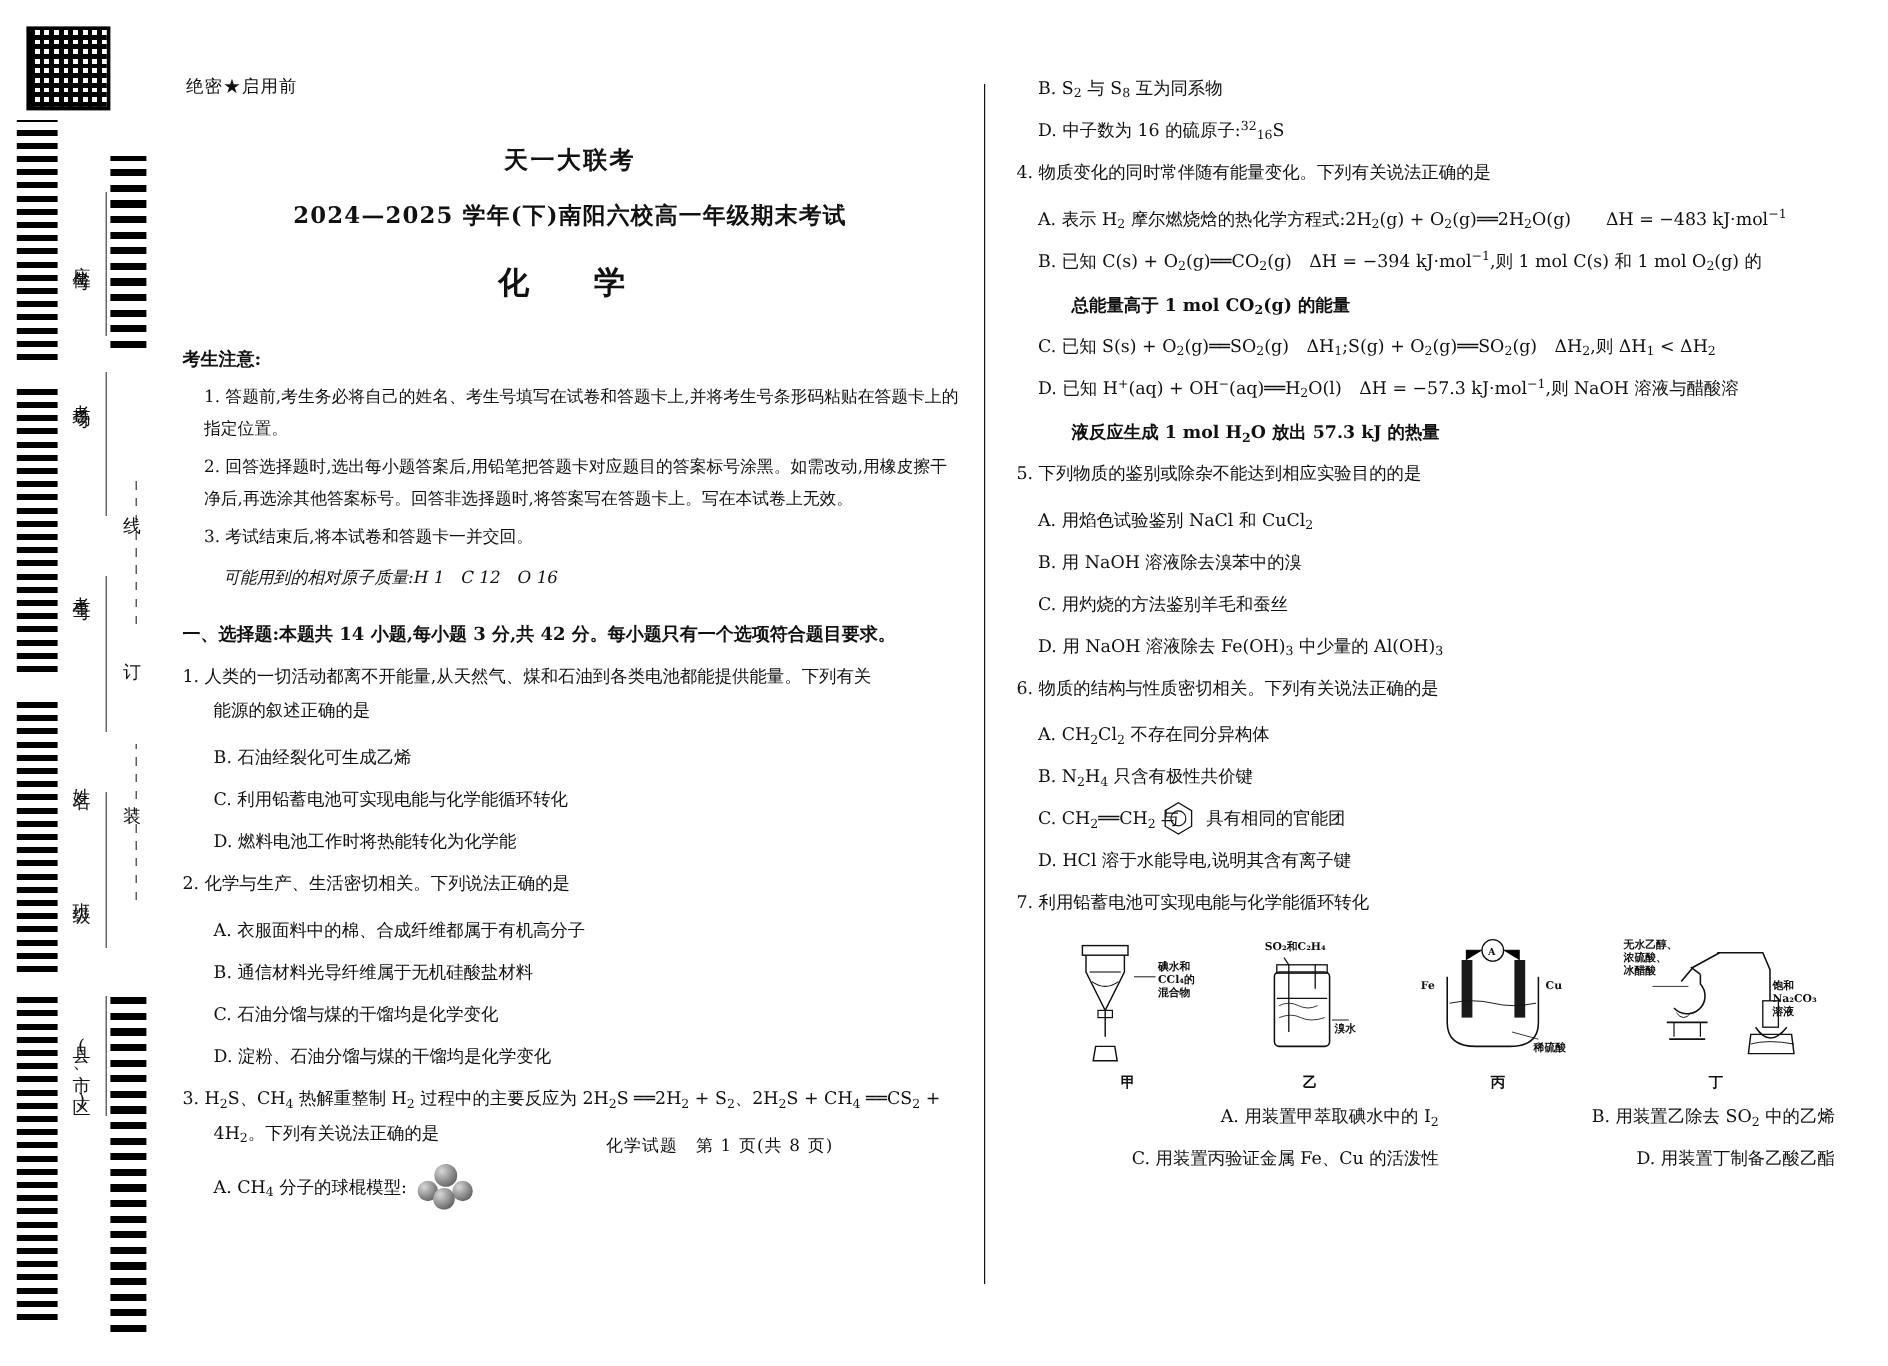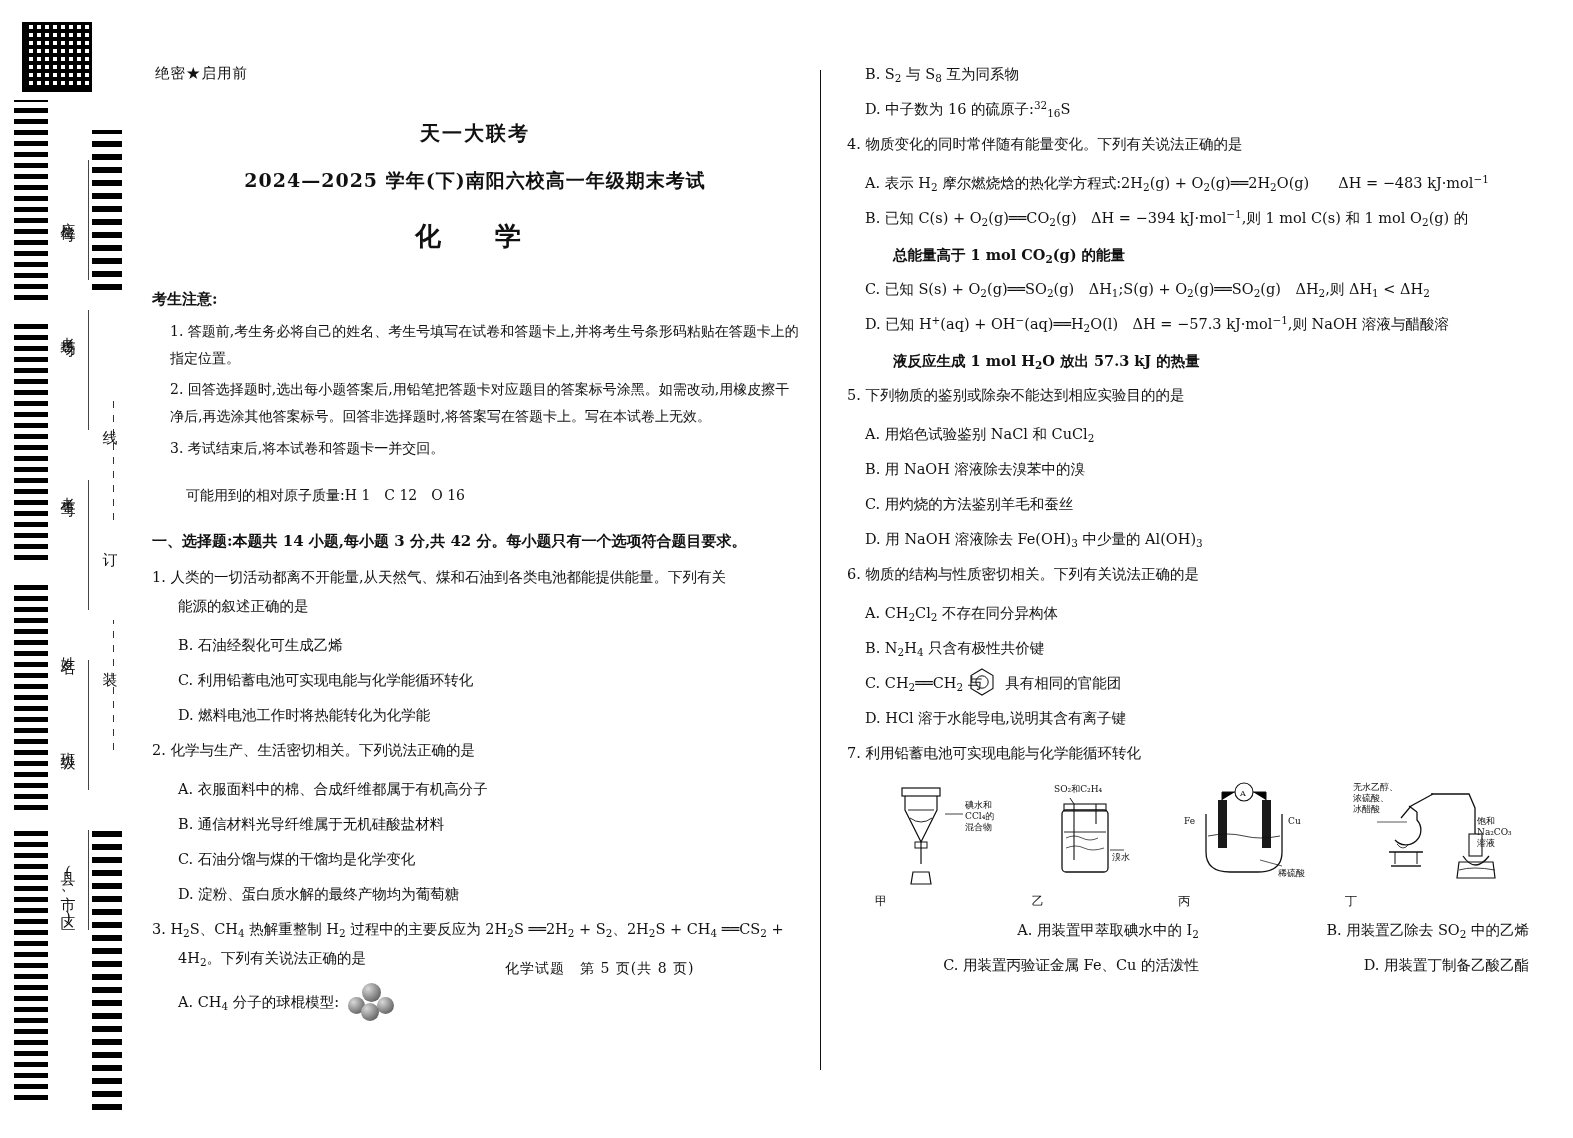--- a/index.html
+++ b/index.html
@@ -28,21 +28,21 @@
   .colL{left:150px;width:650px;}
   .colR{left:845px;width:710px;}
   .divider{position:absolute;left:820px;top:70px;width:1px;height:1000px;background:#111;}
 
   .secret{font-size:14.5px;margin:0 0 26px 5px;letter-spacing:1px;}
   .org{text-align:center;font-size:20px;font-weight:bold;letter-spacing:2px;margin:0 0 10px;}
   .exam{text-align:center;font-size:19px;font-weight:bold;letter-spacing:1px;margin:0 0 14px;}
   .subject{text-align:center;font-size:26px;font-weight:bold;letter-spacing:14px;margin:0 0 24px;}
   .notice-title{font-weight:bold;font-size:15px;margin:0 0 4px 2px;}
   .notice{margin:0 0 4px 20px;font-size:14px;line-height:1.95;text-indent:0;}
-  .notice-mass{margin:20px 0 18px 36px;font-size:14px;}
+  .notice-mass{margin:7px 0 18px 36px;font-size:14px;font-style:italic;}
   .sec-head{font-size:15px;font-weight:bold;margin:14px 0 8px 2px;}
   .q{margin:0 0 10px 2px;font-size:14.5px;line-height:2.0;}
   .opt{margin:0 0 6px 28px;font-size:14.5px;line-height:2.0;}
   .opt2{margin:0 0 6px 48px;font-size:14.5px;line-height:2.0;font-weight:bold;}
   .indent{margin-left:26px;}
   sub{font-size:.72em;vertical-align:-.28em;}
   sup{font-size:.72em;vertical-align:.5em;}
   .footer{position:absolute;bottom:48px;font-size:14px;letter-spacing:1px;}
   .footerL{left:355px;}
 
@@ -52,21 +52,21 @@
   .b1{width:19px;height:19px;left:18px;top:0px;}
   .b2{width:17px;height:17px;left:4px;top:14px;}
   .b3{width:17px;height:17px;left:33px;top:14px;}
   .b4{width:18px;height:18px;left:17px;top:20px;}
 
   
   .benz{display:inline-block;width:26px;height:30px;vertical-align:middle;position:relative;}
 
   
   .figrow{display:flex;justify-content:space-between;align-items:flex-end;margin:6px 0 4px 30px;width:640px;}
-  .fig{position:relative;font-size:9px;line-height:1.15;}
+  .fig{position:relative;text-align:center;font-size:9px;line-height:1.15;font-weight:bold;}
   .figcap{font-size:12px;margin-top:2px;}
   .ansrow{display:flex;margin:8px 0 0 24px;width:660px;font-size:14.5px;text-align:right;}
   .ansrow>div{width:50%;}
 </style>
 </head>
 <body>
 
 <div class="page">
 
   <div class="strip">
@@ -123,35 +123,35 @@
     <div class="opt">C. 利用铅蓄电池可实现电能与化学能循环转化</div>
     <div class="opt">D. 燃料电池工作时将热能转化为化学能</div>
 
     <div class="q">
       <span>2.</span>
       <span>化学与生产、生活密切相关。下列说法正确的是</span>
     </div>
     <div class="opt">A. 衣服面料中的棉、合成纤维都属于有机高分子</div>
     <div class="opt">B. 通信材料光导纤维属于无机硅酸盐材料</div>
     <div class="opt">C. 石油分馏与煤的干馏均是化学变化</div>
-    <div class="opt">D. 淀粉、蛋白质水解的最终产物均为葡萄糖</div>
+    <div class="opt">D. 淀粉、石油分馏与煤的干馏均是化学变化</div>
 
     <div class="q">
       <span>3.</span>
       <span>H<sub>2</sub>S、CH<sub>4</sub> 热解重整制 H<sub>2</sub> 过程中的主要反应为 2H<sub>2</sub>S ══2H<sub>2</sub> + S<sub>2</sub>、2H<sub>2</sub>S + CH<sub>4</sub> ══CS<sub>2</sub> +</span>
       <div class="indent">4H<sub>2</sub>。下列有关说法正确的是</div>
     </div>
     <div class="opt">
       <span>A. CH<sub>4</sub> 分子的球棍模型:</span>
       <span class="ball">
         <i class="b2"></i><i class="b3"></i><i class="b1"></i><i class="b4"></i>
       </span>
     </div>
 
-    <div class="footer footerL">化学试题　第 5 页(共 8 页)</div>
+    <div class="footer footerL">化学试题　第 1 页(共 8 页)</div>
   </div>
 
   <div class="col colR">
 
     <div class="opt" style="margin-left:20px">B. S<sub>2</sub> 与 S<sub>8</sub> 互为同系物</div>
     <div class="opt" style="margin-left:20px">D. 中子数为 16 的硫原子:<sup>32</sup><sub>16</sub>S</div>
 
     <div class="q">
       <span>4.</span>
       <span>物质变化的同时常伴随有能量变化。下列有关说法正确的是</span>

